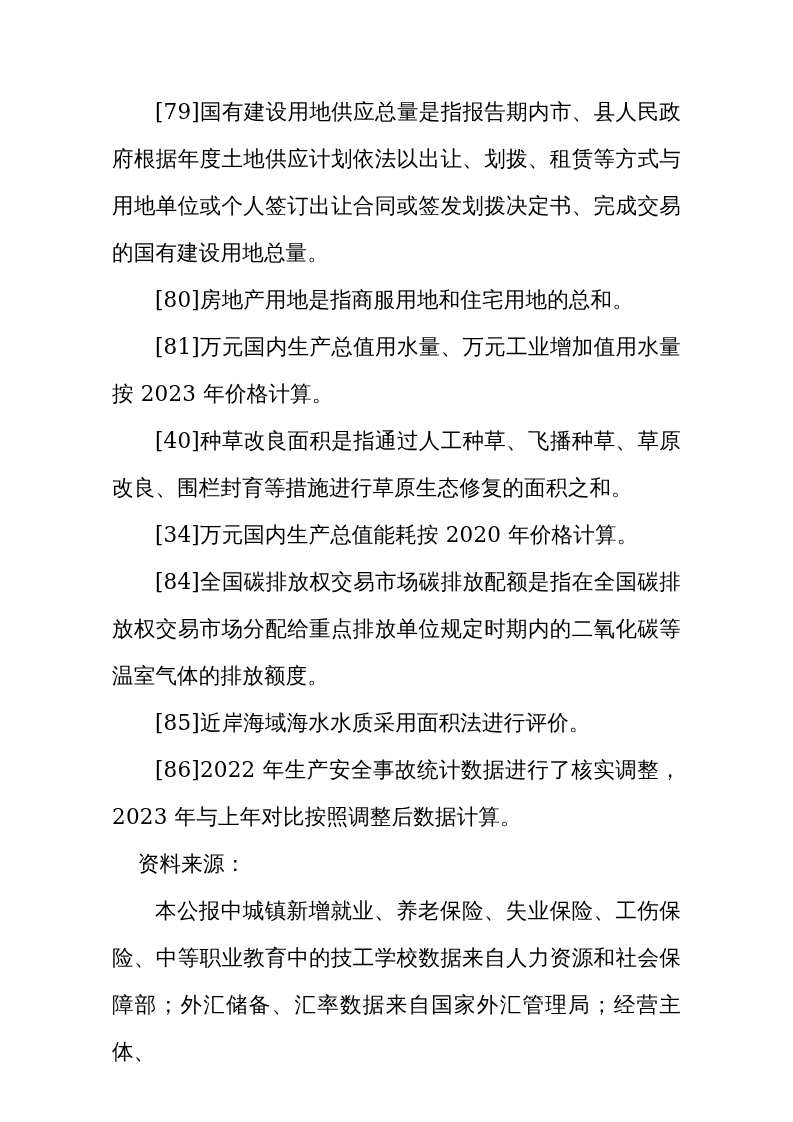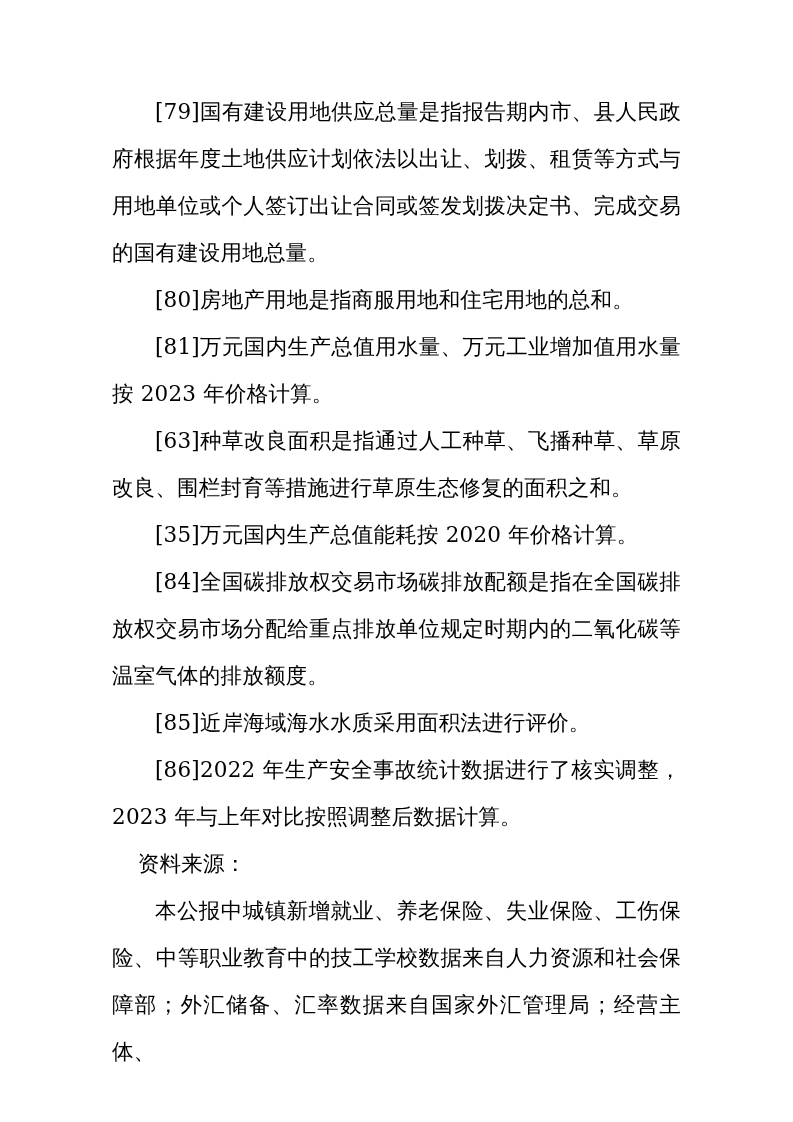--- a/index.html
+++ b/index.html
@@ -44,22 +44,22 @@
 </style>
 </head>
 <body>
 
 <div class="page">
   <div class="doc-body">
 
     <p class="para">[79]国有建设用地供应总量是指报告期内市、县人民政府根据年度土地供应计划依法以出让、划拨、租赁等方式与用地单位或个人签订出让合同或签发划拨决定书、完成交易的国有建设用地总量。</p>
     <p class="para">[80]房地产用地是指商服用地和住宅用地的总和。</p>
     <p class="para">[81]万元国内生产总值用水量、万元工业增加值用水量按 2023 年价格计算。</p>
-    <p class="para">[63]种草改良面积是指通过人工种草、飞播种草、草原改良、围栏封育等措施进行草原生态修复的面积之和。</p>
-    <p class="para">[35]万元国内生产总值能耗按 2020 年价格计算。</p>
+    <p class="para">[40]种草改良面积是指通过人工种草、飞播种草、草原改良、围栏封育等措施进行草原生态修复的面积之和。</p>
+    <p class="para">[34]万元国内生产总值能耗按 2020 年价格计算。</p>
     <p class="para">[84]全国碳排放权交易市场碳排放配额是指在全国碳排放权交易市场分配给重点排放单位规定时期内的二氧化碳等温室气体的排放额度。</p>
     <p class="para">[85]近岸海域海水水质采用面积法进行评价。</p>
     <p class="para">[86]2022 年生产安全事故统计数据进行了核实调整，2023 年与上年对比按照调整后数据计算。</p>
 
     <p class="section-heading">资料来源：</p>
     <p class="para">本公报中城镇新增就业、养老保险、失业保险、工伤保险、中等职业教育中的技工学校数据来自人力资源和社会保障部；外汇储备、汇率数据来自国家外汇管理局；经营主体、</p>
 
   </div>
 </div>
 

